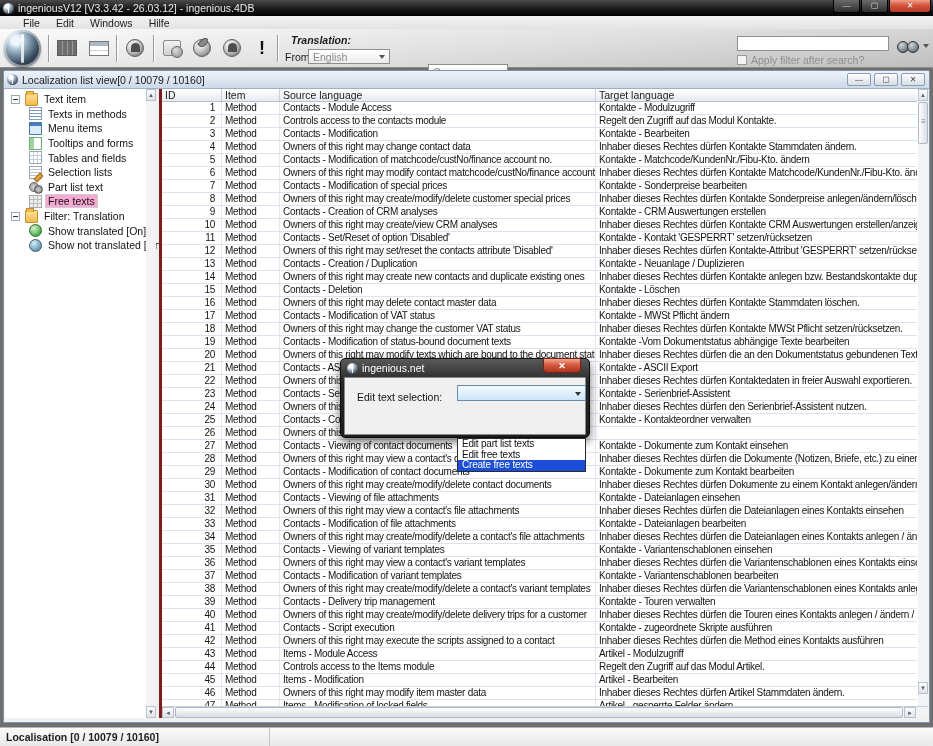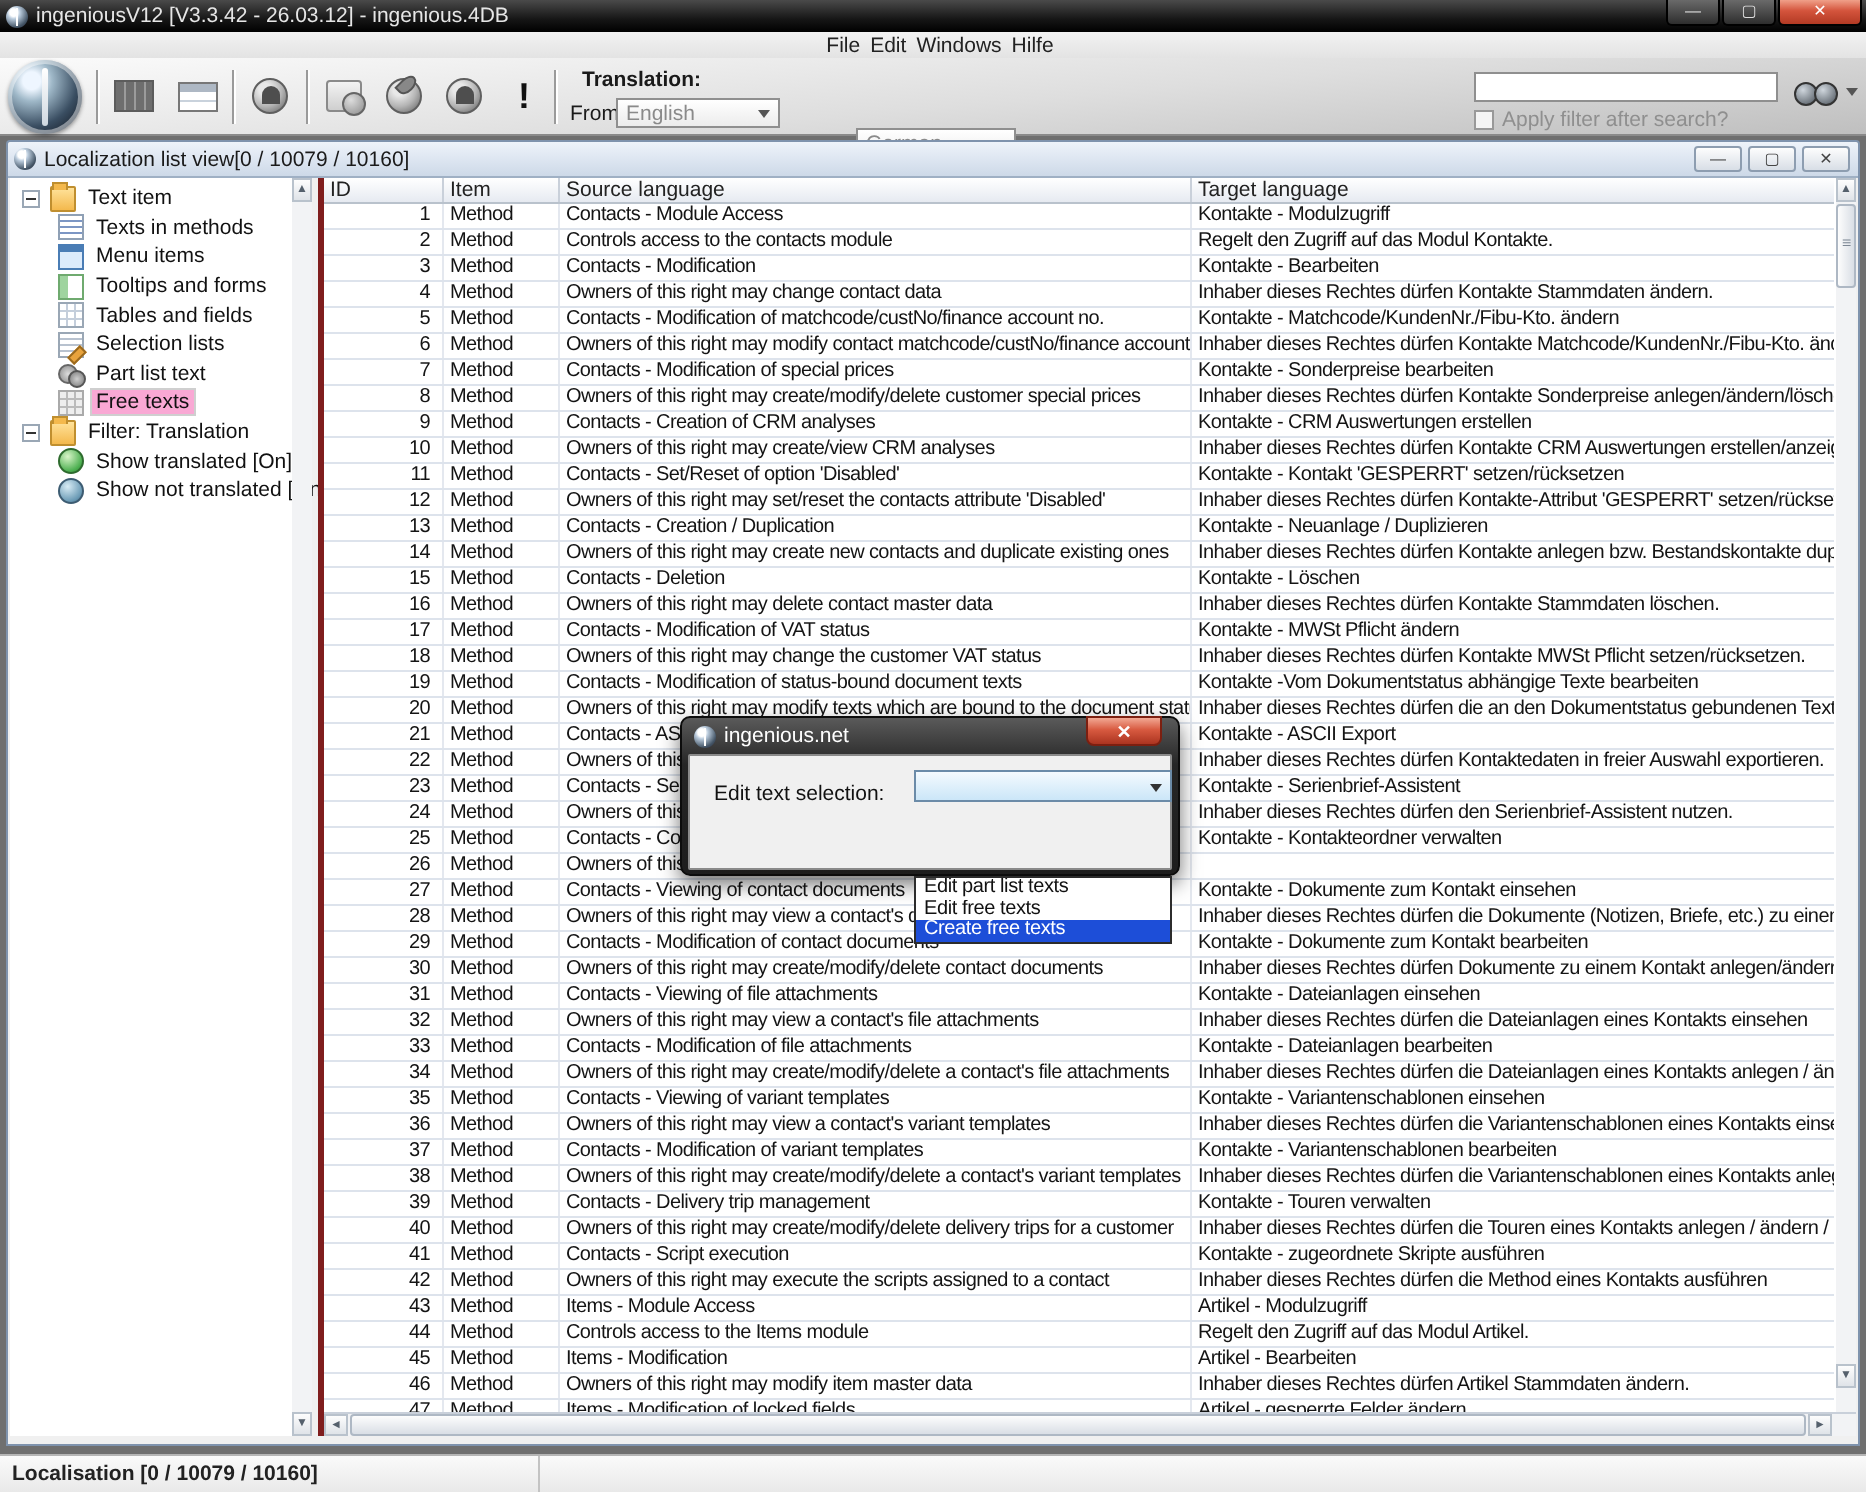--- a/index.html
+++ b/index.html
@@ -18,21 +18,21 @@
   .win-btns { position:absolute; right:2px; top:0; display:flex; }
   .win-btn { width:27px; height:13px; margin-left:1px; border:1px solid #000;
     border-top:none; border-radius:0 0 3px 3px;
     background:linear-gradient(#6a6a6a,#2e2e2e); color:#ddd; font-size:8px;
     display:flex; align-items:center; justify-content:center; line-height:1; }
   .win-btn.close { width:42px; background:linear-gradient(#f0a089,#d4543c 45%,#b33a24); color:#fff; }
 
   
   .menubar { position:absolute; left:0; top:16px; width:933px; height:13px;
     background:linear-gradient(#f2f2f2,#e3e3e3); display:flex; align-items:center;
-    font-size:10.5px; color:#222; padding-left:7px; gap:5px;justify-content:center; }
+    font-size:10.5px; color:#222; padding-left:23px; gap:16px; }
   .menu-item{ cursor:default; }
 
   
   .toolbar { position:absolute; left:0; top:29px; width:933px; height:39px;
     background:linear-gradient(175deg,#fbfbfb,#dedede 55%,#bfbfbf); border-bottom:1px solid #8a8a8a; }
   .tb-abs { position:absolute; }
   .logo-big { left:4px; top:1px; width:37px; height:37px; border-radius:50%;
     background:radial-gradient(circle at 32% 28%, #eef6ff 0 12%, #9fb8c8 28%, #3a4e62 62%, #1b2430 85%);
     box-shadow:inset 0 0 0 2px rgba(255,255,255,.45), 0 1px 2px rgba(0,0,0,.4); }
   .logo-big::after{ content:""; position:absolute; left:17px; top:4px; width:3px; height:29px;
@@ -223,21 +223,21 @@
     <div class="tb-abs tb-icon" style="left:189px;">
         <span class="globe-glyph pin"></span>
       </div>
     <div class="tb-abs tb-icon" style="left:219px;">
         <span class="globe-glyph user"></span>
       </div>
     <div class="tb-abs tb-icon" style="left:249px;">
         <span class="excl-glyph">!</span>
       </div>
     <div class="tb-abs tb-sep" style="left:277px;"></div>
-    <div class="tb-abs tb-label" style="left:291px; top:5px;">Translation:</div>
+    <div class="tb-abs tb-label" style="left:291px; top:5px;font-style:italic;">Translation:</div>
     <div class="tb-abs tb-small-label" style="left:285px; top:22px;">From:</div>
     <div class="tb-abs tb-combo" style="left:308px; top:20px; width:82px;">
       <span>English</span>
         <span class="arr"></span>
     </div>
     <div class="tb-abs tb-small-label" style="left:404px; top:38px;margin-top:33px;">to:</div>
     <div class="tb-abs tb-combo" style="left:428px; top:20px; width:80px;">
       <span>German</span>
         <span class="arr"></span>
     </div>

